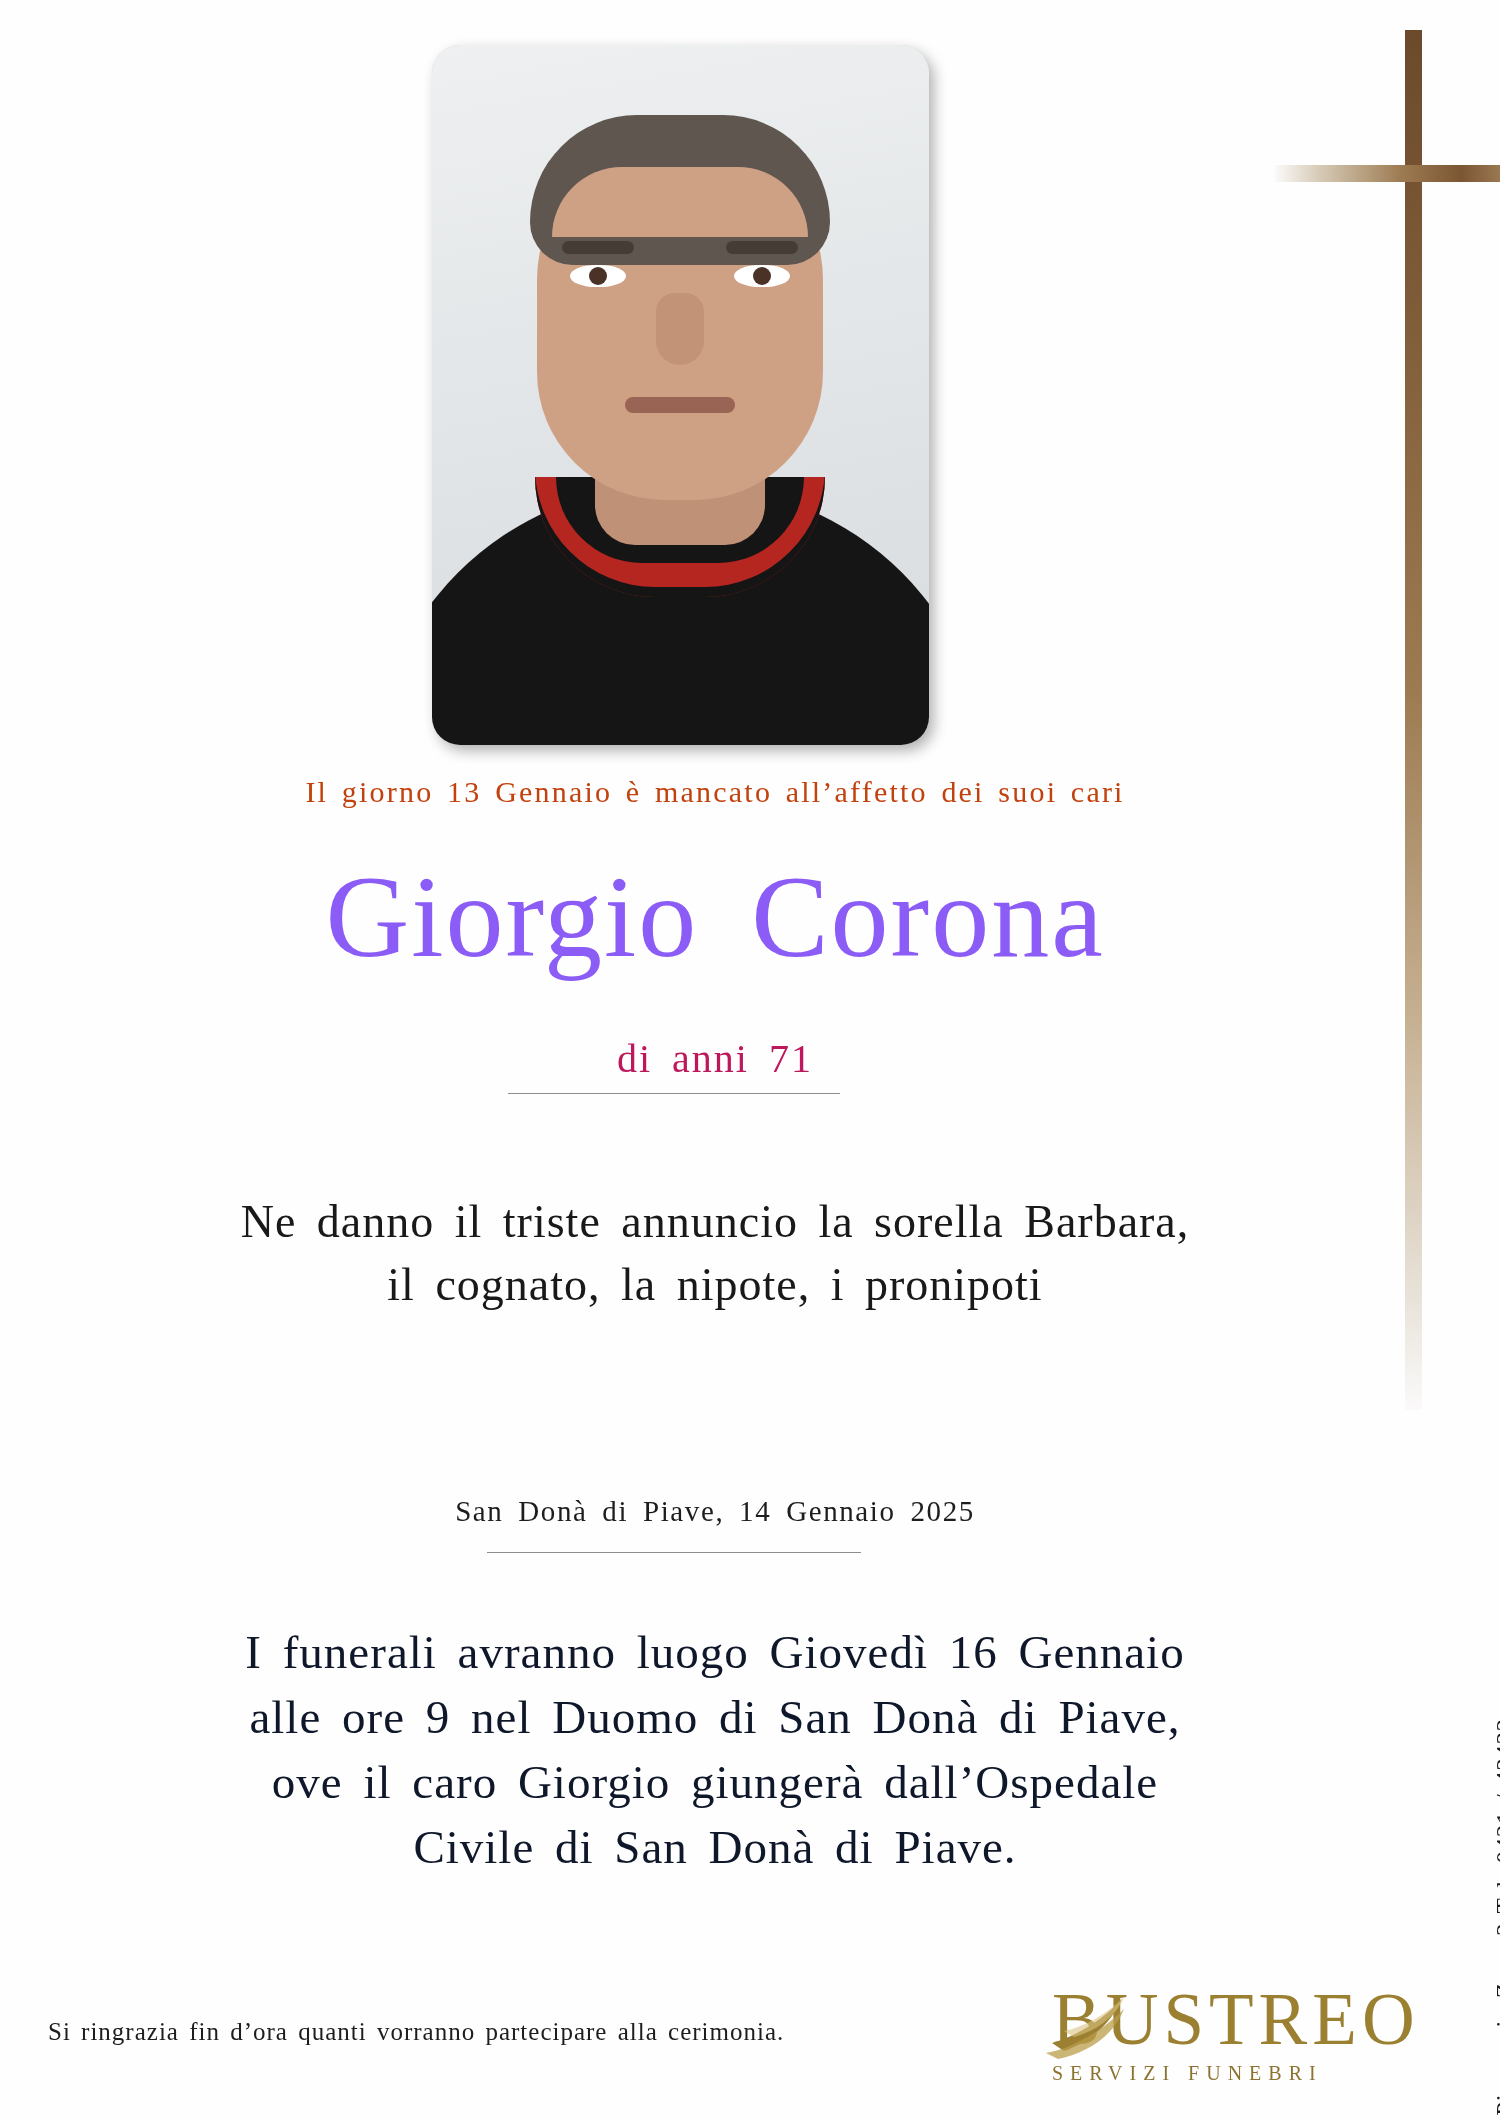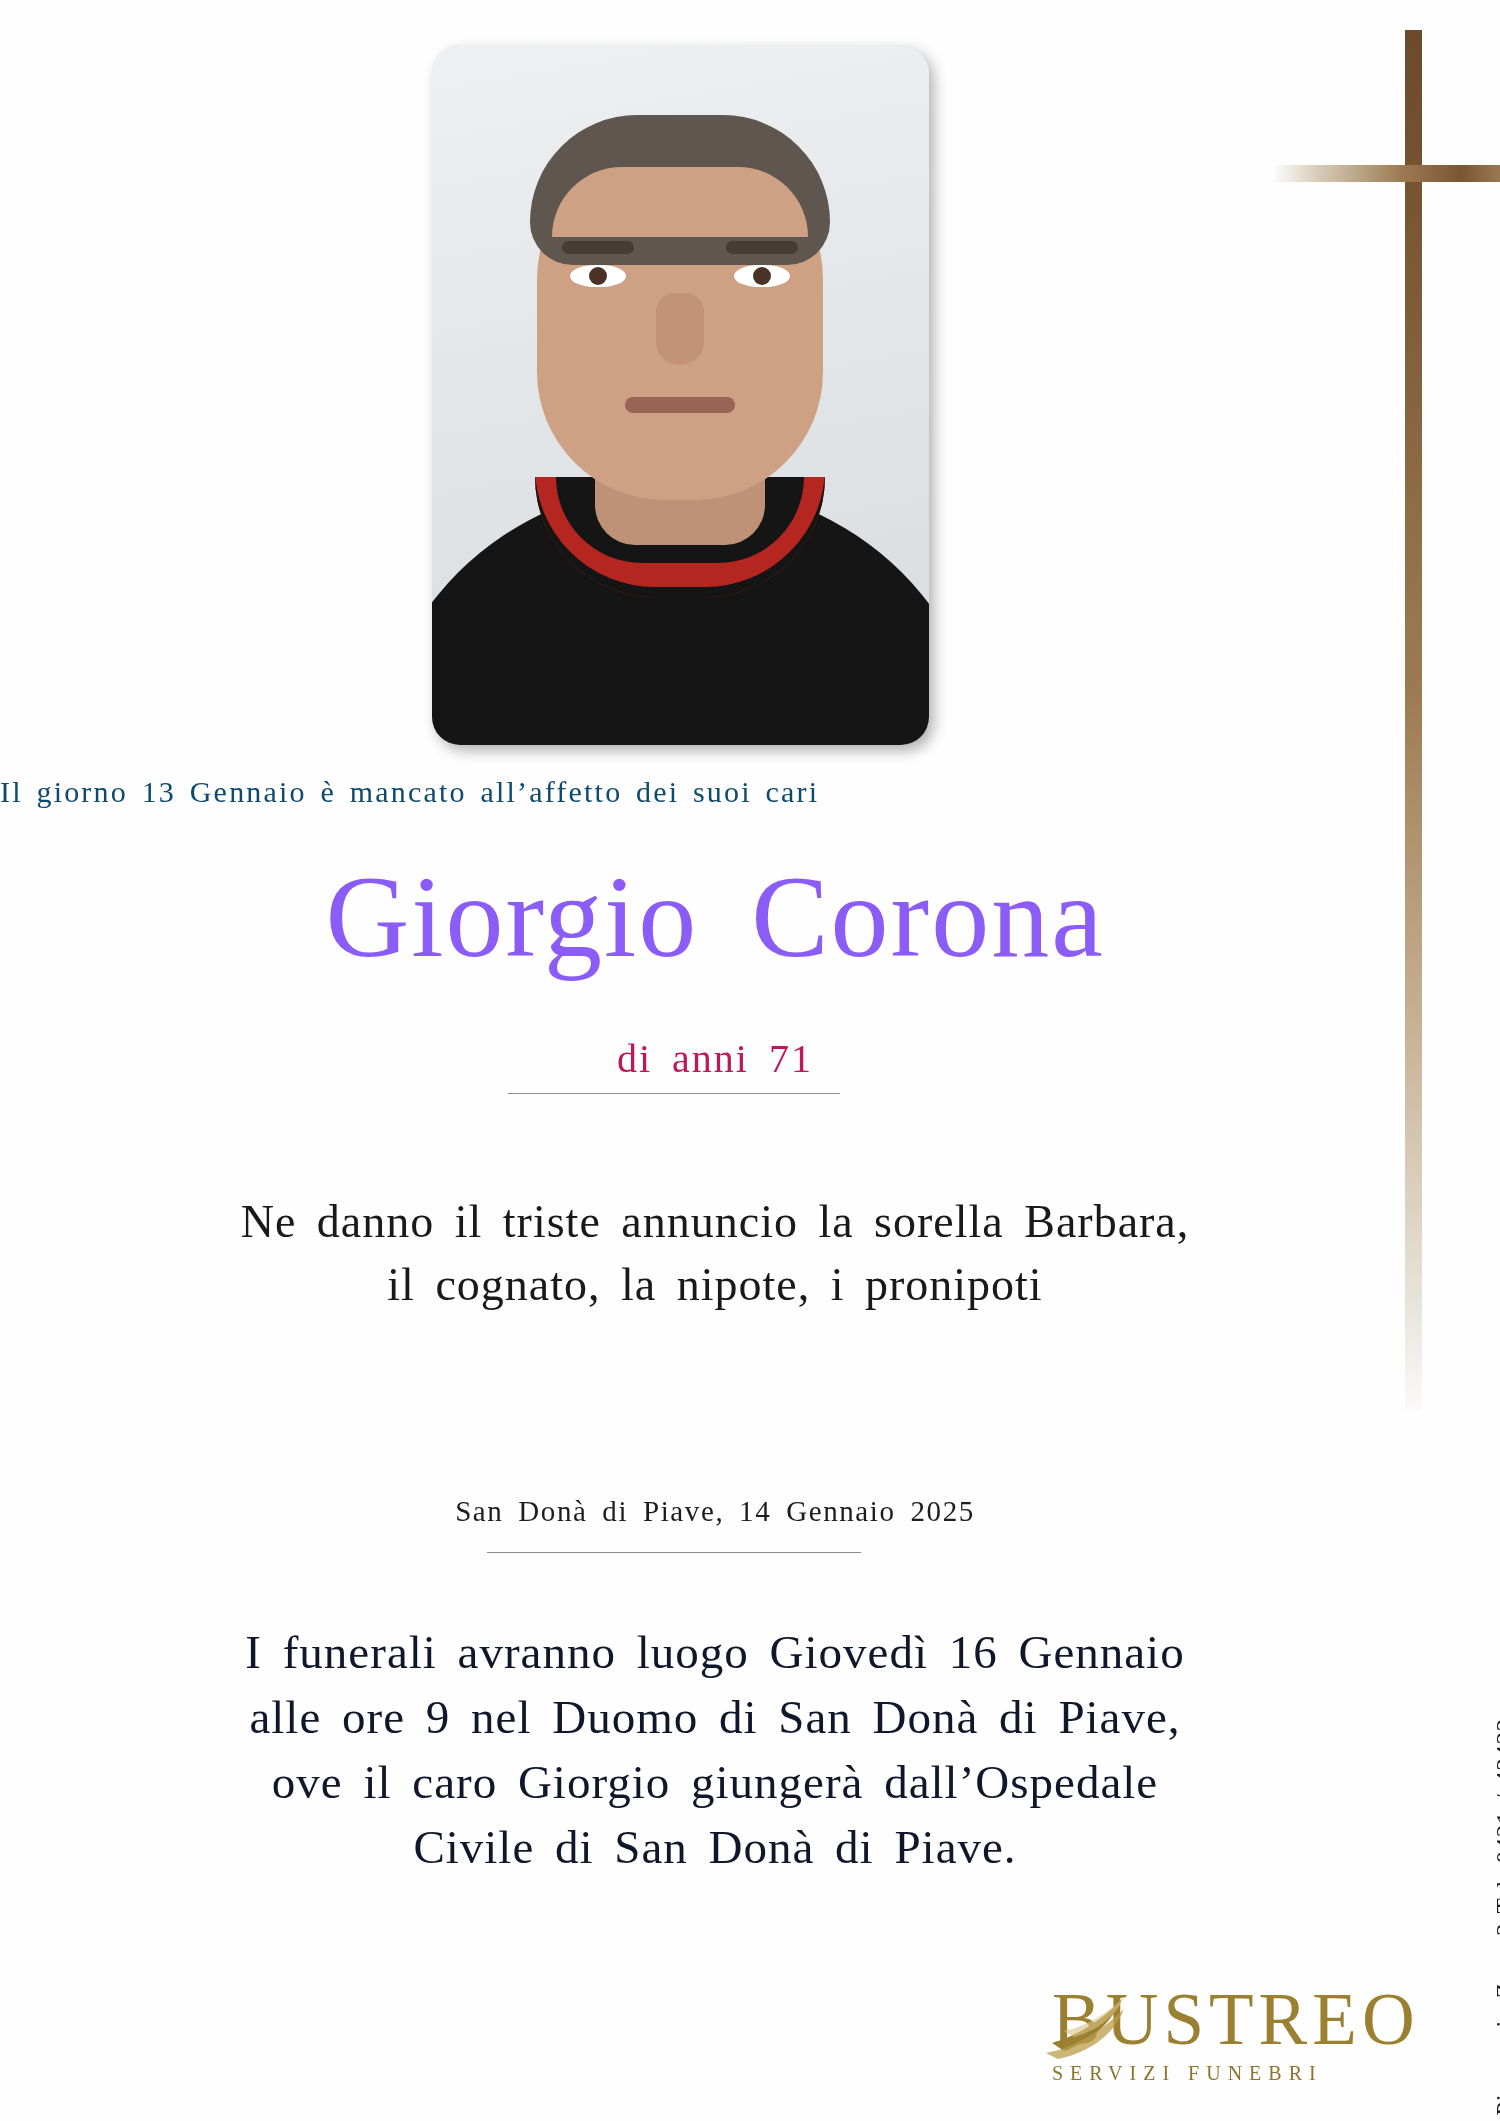--- a/index.html
+++ b/index.html
@@ -157,24 +157,25 @@
     width: 110px; height: 16px;
     background: #9a6455;
     border-radius: 10px;
   }
 
   
   .line-announce {
     position: absolute;
     left: 0; top: 775px;
     width: 1430px;
+    text-align: center;
     font-size: 30px;
     letter-spacing: 2.2px;
     word-spacing: 4px;
-    color: #0c4a6e;
+    color: #c2410c;
   }
   .name {
     position: absolute;
     left: 0; top: 855px;
     width: 1430px;
     text-align: center;
     font-size: 116px;
     line-height: 1.08;
     letter-spacing: 2px;
     word-spacing: 22px;
@@ -355,20 +356,21 @@
     <div class="city-date">San Donà di Piave,  14  Gennaio  2025</div>
     <div class="rule rule-city"></div>
 
     <div class="funeral">
       <div>I funerali avranno luogo Giovedì 16 Gennaio</div>
       <div>alle ore 9 nel Duomo di San Donà di Piave,</div>
       <div>ove il caro Giorgio giungerà dall’Ospedale</div>
       <div>Civile di San Donà di Piave.</div>
     </div>
 
+    <div class="thanks">Si ringrazia fin d’ora quanti vorranno partecipare alla cerimonia.</div>
   </div>
 
   <div class="cross-col">
     <div class="cross-v"></div>
     <div class="cross-h"></div>
   </div>
 
   <div class="vert-info">San Donà di Piave,  via Zane 3  Tel.  0421 / 43433</div>
 
   <div class="logo">

